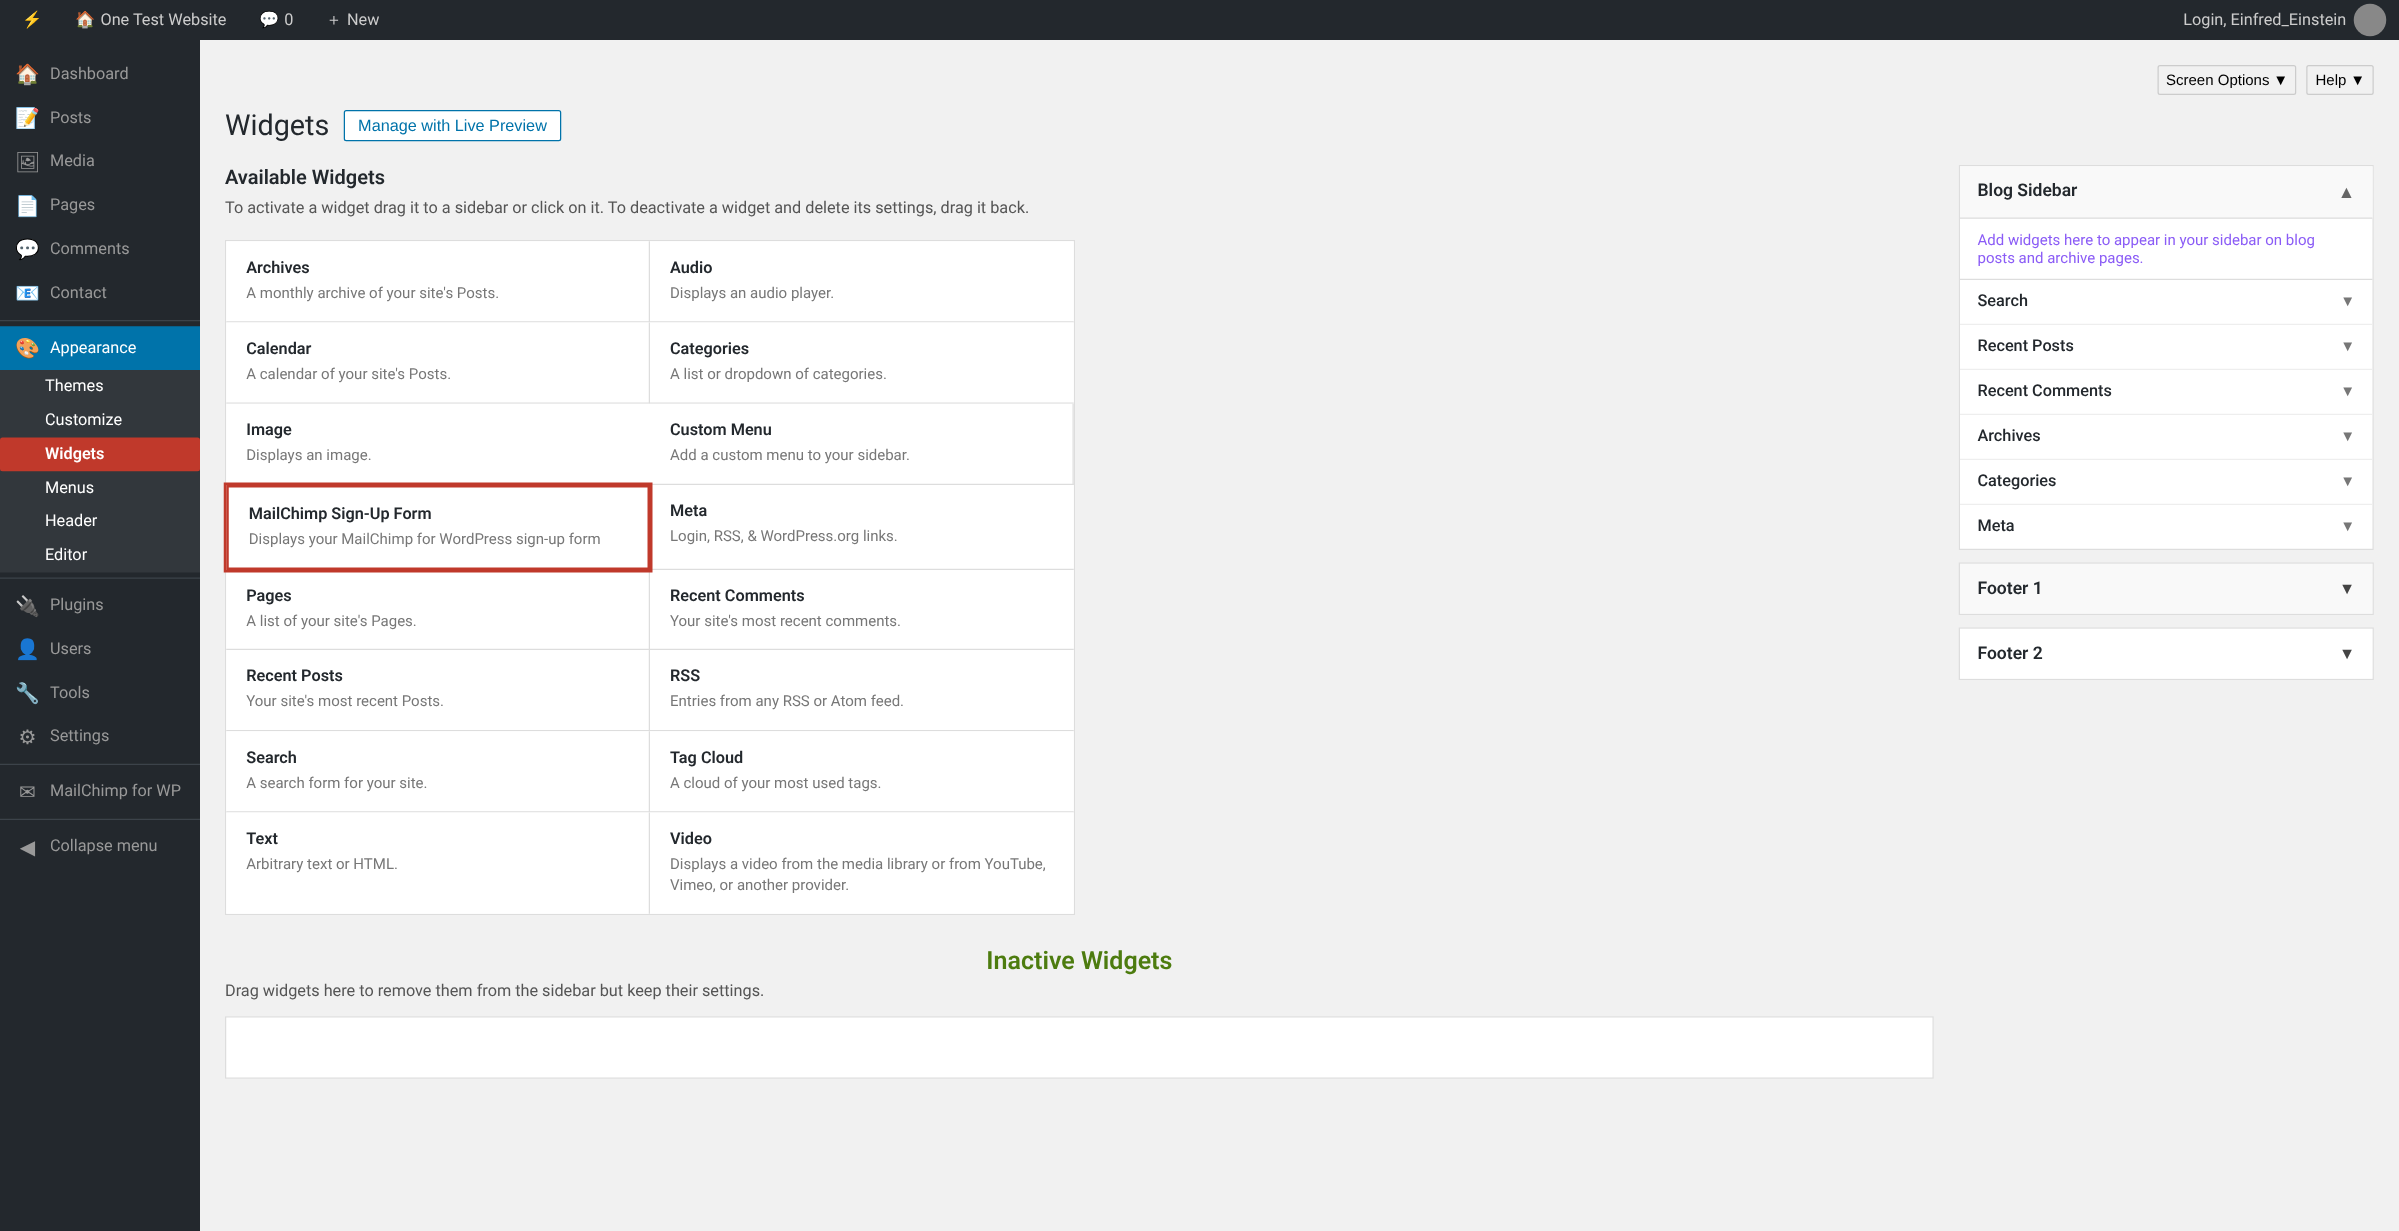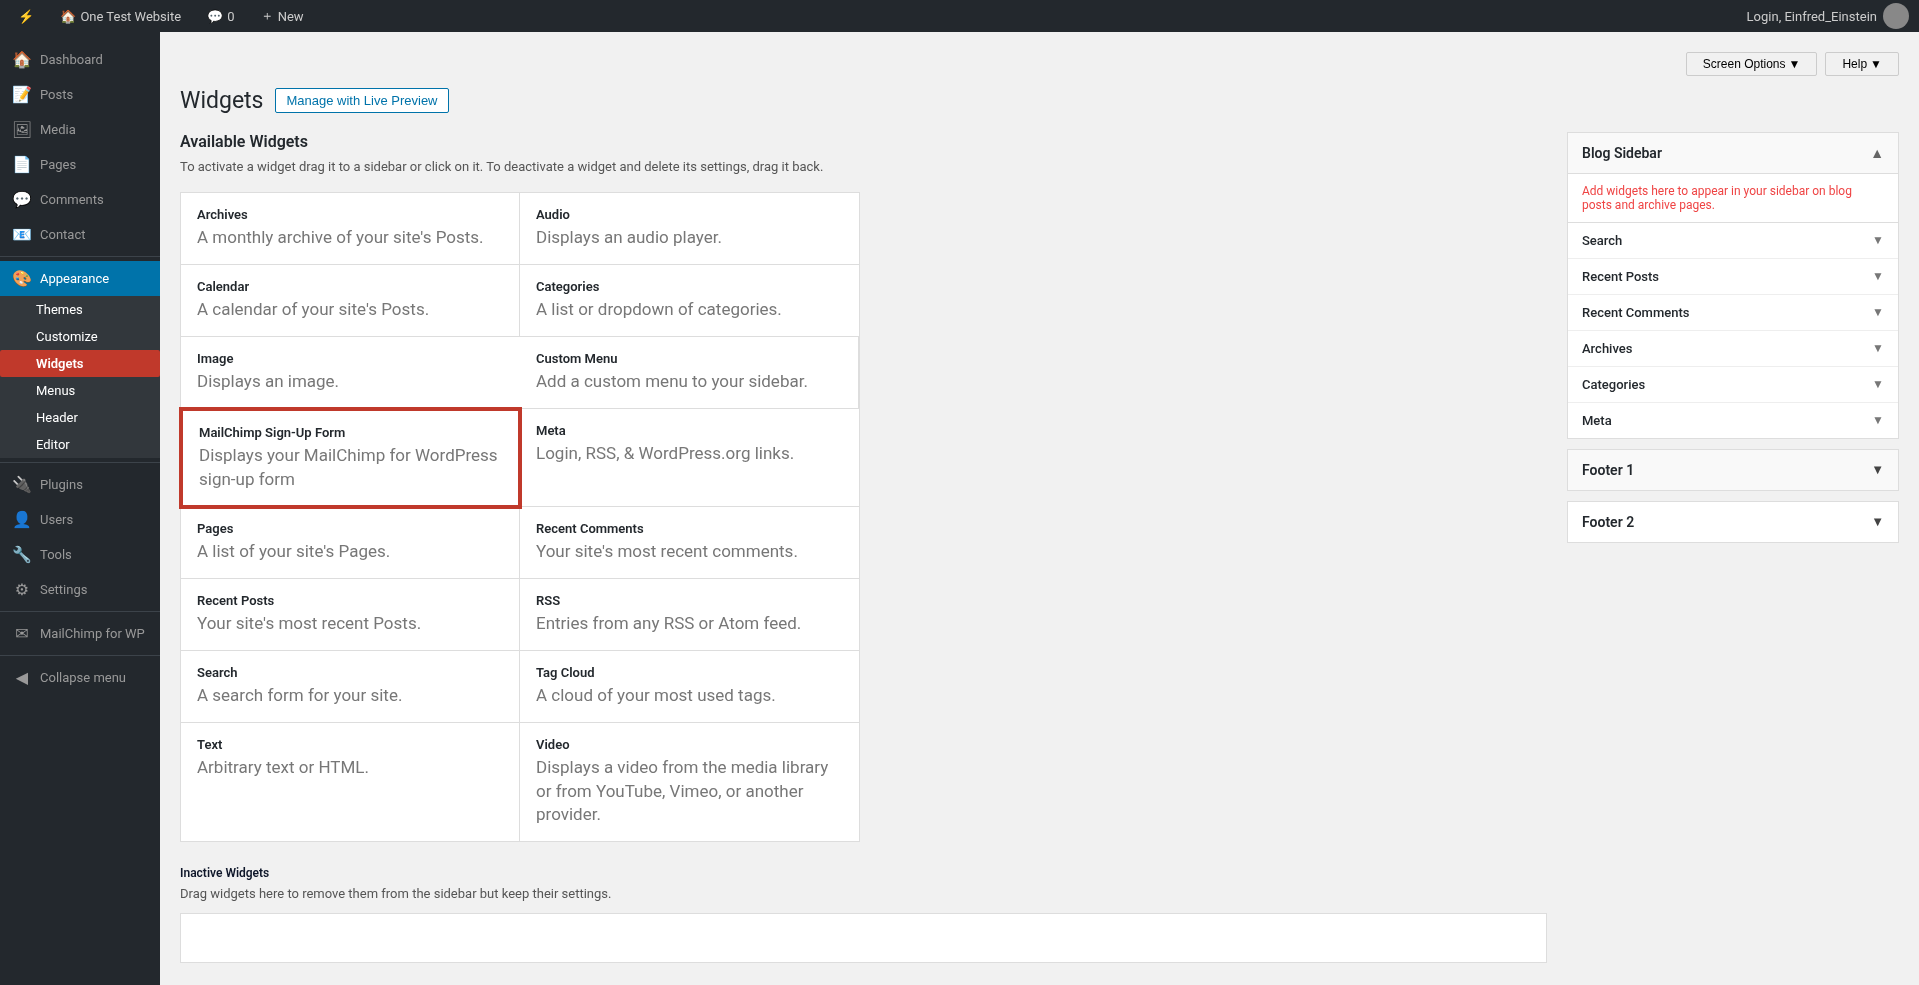--- a/index.html
+++ b/index.html
@@ -65,21 +65,21 @@
     .wp-header-end-bar {
       display: flex;
       align-items: center;
       justify-content: flex-end;
       gap: 8px;
       margin-bottom: 10px;
     }
     .screen-options-btn, .help-btn {
       background: #f1f1f1;
       border: 1px solid #ccc;
-      padding: 4px 16px;
+      padding: 4px 6px;
       font-size: 12px;
       cursor: pointer;
       border-radius: 2px;
       display: flex; align-items: center; gap: 3px;
     }
 
     
     .page-title-area { display: flex; align-items: center; gap: 12px; margin-bottom: 16px; }
     .page-title { font-size: 23px; font-weight: 400; color: #23282d; line-height: 1.3; }
     .manage-preview-btn {
@@ -113,21 +113,21 @@
       background: #fff;
     }
     .widget-item.highlighted {
       border: 2px solid #c0392b;
       outline: 2px solid #c0392b;
       z-index: 10;
       position: relative;
     }
     .widget-item:last-child { border-right: none; }
     .widget-name { font-size: 13px; font-weight: 600; color: #23282d; margin-bottom: 4px; }
-    .widget-desc { font-size: 17px; color: #777; line-height: 1.4; }
+    .widget-desc { font-size: 12px; color: #777; line-height: 1.4; }
 
     
     .main-layout {
       display: flex;
       align-items: flex-start;
     }
     .widgets-left { flex: 1; }
     .sidebars-right { width: 352px; flex-shrink: 0; padding-left: 20px; }
     .sidebar-panel-toggle { color: #666; font-size: 14px; }
 
@@ -139,21 +139,21 @@
     }
     .blog-sidebar-header {
       display: flex;
       align-items: center;
       justify-content: space-between;
       padding: 12px 14px;
       background: #f9f9f9;
       border-bottom: 1px solid #ddd;
     }
     .blog-sidebar-title { font-size: 14px; font-weight: 600; color: #23282d; }
-    .blog-sidebar-desc { font-size: 12px; color: #ef4444; padding: 10px 14px; border-bottom: 1px solid #ddd; }
+    .blog-sidebar-desc { font-size: 12px; color: #8b5cf6; padding: 10px 14px; border-bottom: 1px solid #ddd; }
     .blog-sidebar-widgets { }
     .bs-widget-row {
       display: flex;
       align-items: center;
       justify-content: space-between;
       padding: 10px 14px;
       border-bottom: 1px solid #eee;
       cursor: pointer;
     }
     .bs-widget-name { font-size: 13px; color: #23282d; font-weight: 500; }
@@ -170,21 +170,21 @@
       align-items: center;
       justify-content: space-between;
       padding: 12px 14px;
       background: #f9f9f9;
       cursor: pointer;
     }
     .footer-panel-title { font-size: 14px; font-weight: 600; color: #23282d; }
 
     
     .inactive-section { margin-top: 16px; }
-    .inactive-title { font-size: 12px; font-weight: 600; color: #0f172a; margin-bottom: 6px; }
+    .inactive-title { font-size: 20px; font-weight: 600; color: #4d7c0f; margin-bottom: 6px; text-align: center; }
     .inactive-desc { font-size: 13px; color: #555; margin-bottom: 12px; }
     .inactive-drop-area {
       background: #fff;
       border: 1px solid #ddd;
       min-height: 50px;
       padding: 10px;
     }
 
     
     ::-webkit-scrollbar { width: 8px; }

